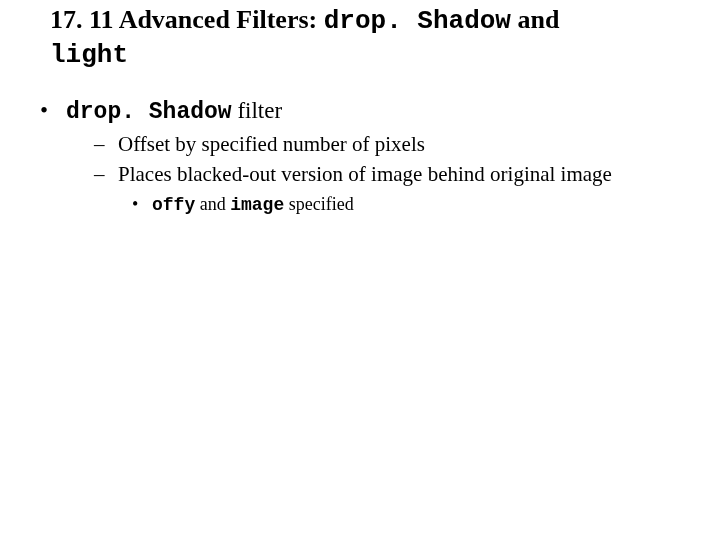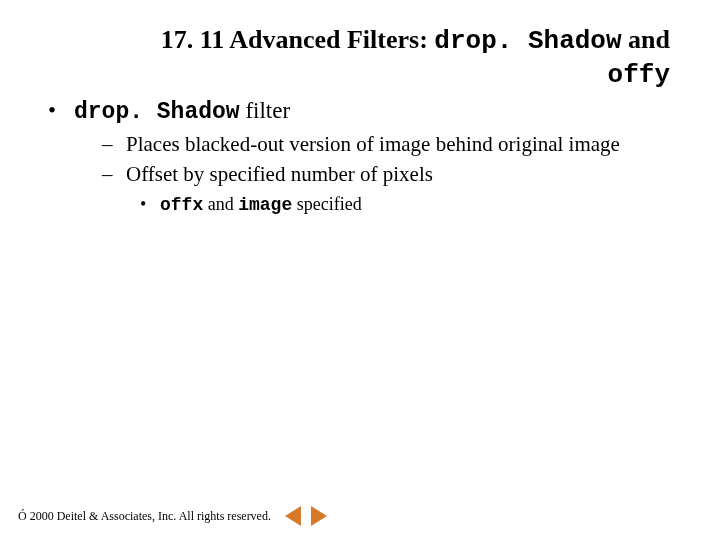--- a/index.html
+++ b/index.html
@@ -13,33 +13,33 @@
     overflow: hidden;
   }
   .slide {
     position: relative;
     width: 720px;
     height: 540px;
     box-sizing: border-box;
   }
   .title {
     position: absolute;
-    top: 24px;
+    top: 4px;
     left: 50px;
     right: 50px;
-    text-align: right;
+    text-align: left;
     font-weight: bold;
     font-size: 26px;
     line-height: 1.25;
   }
   .mono { font-family: "Courier New", Courier, monospace; }
   .body {
     position: absolute;
     top: 90px;
-    left: 48px;
+    left: 40px;
     right: 40px;
   }
   .l1 {
     font-size: 23px;
     font-weight: bold;
     margin: 8px 0 6px 0;
     padding-left: 26px;
     position: relative;
   }
   .l1::before {
@@ -100,45 +100,38 @@
   .tri-left { border-right: 16px solid #d67a2a; }
   .tri-right { border-left: 16px solid #d67a2a; }
 </style>
 </head>
 <body>
 
 <div class="slide">
 
   <div class="title">
     <span>17. 11 Advanced Filters: </span><span class="mono">drop. Shadow</span><span> and </span><br>
-    <span class="mono">offy</span>
+    <span class="mono">light</span>
   </div>
 
   <div class="body">
 
     <div class="l1">
       <span class="mono">drop. Shadow</span><span style="font-weight:normal"> filter</span>
     </div>
 
     <div class="l2">
+      <span>Offset by specified number of pixels</span>
+    </div>
+
+    <div class="l2">
       <span>Places blacked-out version of image behind original image</span>
     </div>
 
-    <div class="l2">
-      <span>Offset by specified number of pixels</span>
-    </div>
-
     <div class="l3">
-      <span class="mono" style="font-weight:bold">offx</span><span> and </span><span class="mono" style="font-weight:bold">image</span><span> specified</span>
+      <span class="mono" style="font-weight:bold">offy</span><span> and </span><span class="mono" style="font-weight:bold">image</span><span> specified</span>
     </div>
 
 
   </div>
 
-  <div class="footer">
-    <div class="copyright">Ó 2000 Deitel &amp; Associates, Inc.  All rights reserved.</div>
-    <div class="nav">
-      <div class="tri tri-left"></div>
-      <div class="tri tri-right"></div>
-    </div>
-  </div>
 
 </div>
 
 </body></html>

